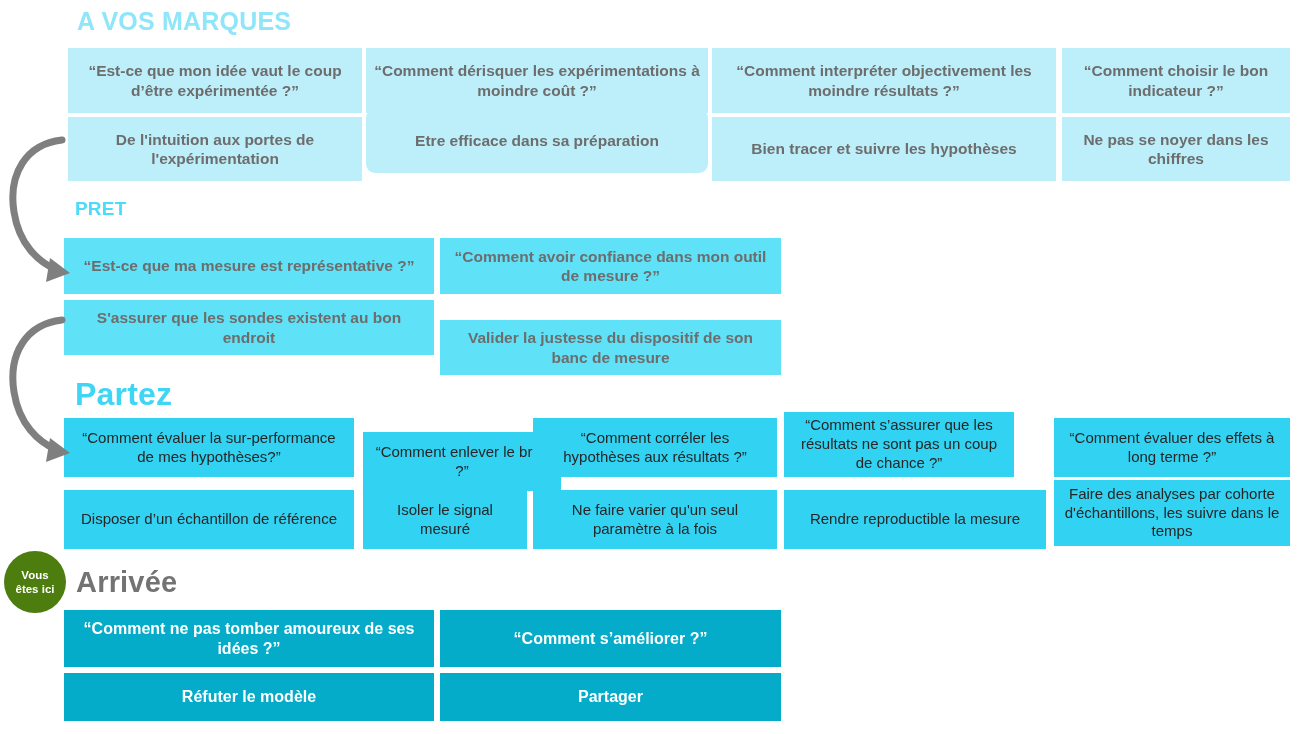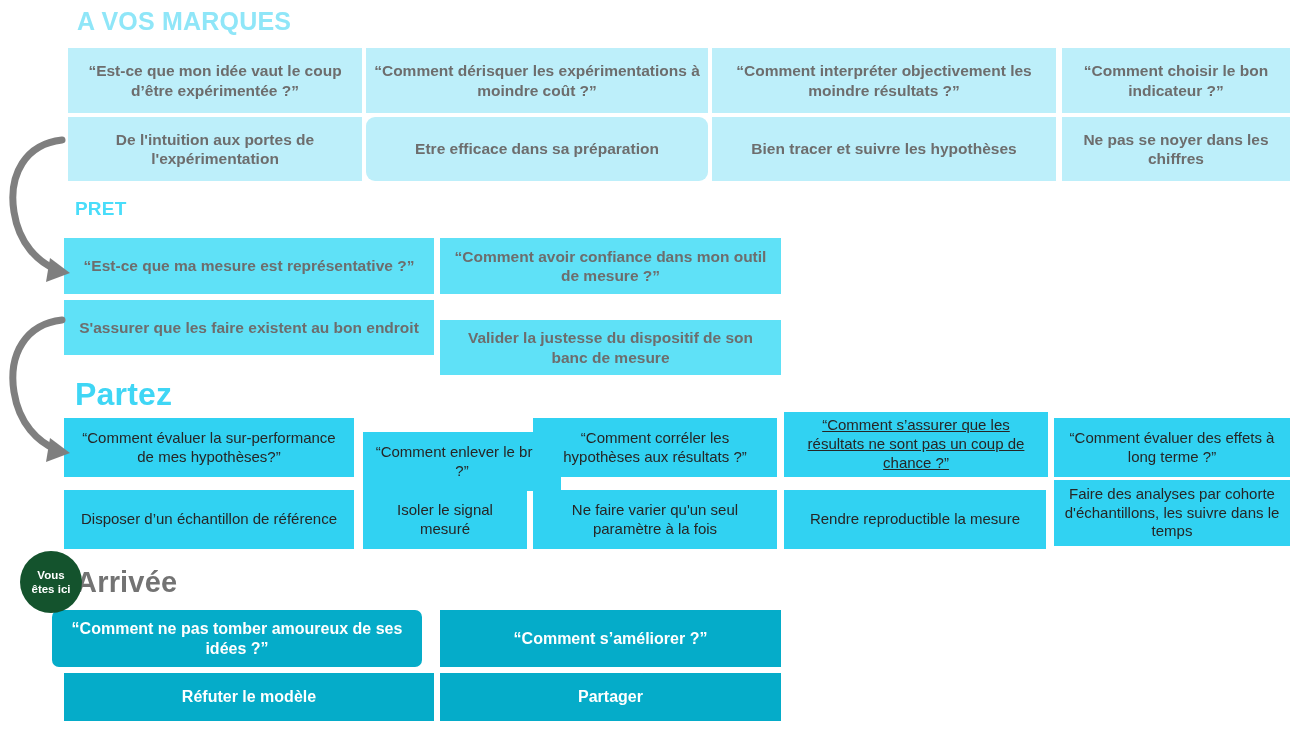--- a/index.html
+++ b/index.html
@@ -48,24 +48,24 @@
   .lvl3 { background: #31D2F2; color: #262626; font-size: 15px; font-weight: normal; }
   
   .lvl4 { background: #05ACC9; color: #ffffff; font-size: 16px; font-weight: bold; }
 
   
   .arrow-svg { position: absolute; pointer-events: none; }
 
   
   .badge {
     position: absolute;
-    left: 20px;  top: 551px;
+    left: 4px;  top: 551px;
     width: 62px; height: 62px;
     border-radius: 50%;
-    background: #14532d;
+    background: #4d7c0f;
     color: #ffffff;
     display: flex;
     flex-direction: column;
     align-items: center;
     justify-content: center;
     font-size: 11.5px;
     font-weight: bold;
     line-height: 1.25;
     text-align: center;
   }
@@ -76,49 +76,49 @@
 <div id="stage">
 
   <div class="sec-title t-marques">A VOS MARQUES</div>
 
   <div class="box lvl1" style="left:68px;  top:48px;  width:294px; height:65px;">“Est-ce que mon idée vaut le coup d’être expérimentée ?”</div>
   <div class="box lvl1" style="left:366px; top:48px;  width:342px; height:65px;">“Comment dérisquer les expérimentations à moindre coût ?”</div>
   <div class="box lvl1" style="left:712px; top:48px;  width:344px; height:65px;">“Comment interpréter objectivement les moindre résultats ?”</div>
   <div class="box lvl1" style="left:1062px;top:48px;  width:228px; height:65px;">“Comment choisir le bon indicateur ?”</div>
 
   <div class="box lvl1" style="left:68px;  top:117px; width:294px; height:64px;">De l'intuition aux portes de l'expérimentation</div>
-  <div class="box lvl1" style="left:366px; top:117px; width:342px; height:64px;border-radius:9px;">Etre efficace dans sa préparation</div>
+  <div class="box lvl1" style="left:366px; top:109px; width:342px; height:64px;border-radius:9px;">Etre efficace dans sa préparation</div>
   <div class="box lvl1" style="left:712px; top:117px; width:344px; height:64px;">Bien tracer et suivre les hypothèses</div>
   <div class="box lvl1" style="left:1062px;top:117px; width:228px; height:64px;">Ne pas se noyer dans les chiffres</div>
 
   <div class="sec-title t-pret">PRET</div>
 
   <div class="box lvl2" style="left:64px;  top:238px; width:370px; height:56px;">“Est-ce que ma mesure est représentative ?”</div>
   <div class="box lvl2" style="left:440px; top:238px; width:341px; height:56px;">“Comment avoir confiance dans mon outil de mesure ?”</div>
 
-  <div class="box lvl2" style="left:64px;  top:300px; width:370px; height:55px;">S'assurer que les faire existent au bon endroit</div>
+  <div class="box lvl2" style="left:64px;  top:300px; width:370px; height:55px;">S'assurer que les sondes existent au bon endroit</div>
   <div class="box lvl2" style="left:440px; top:300px; width:341px; height:55px;margin-top:20px;">Valider la justesse du dispositif de son banc de mesure</div>
 
   <div class="sec-title t-partez">Partez</div>
 
   <div class="box lvl3" style="left:64px;  top:418px; width:290px; height:59px;">“Comment évaluer la sur-performance de mes hypothèses?”</div>
   <div class="box lvl3" style="left:363px; top:418px; width:198px; height:59px;margin-top:14px;">“Comment enlever le bruit ?”</div>
   <div class="box lvl3" style="left:533px; top:418px; width:244px; height:59px;">“Comment corréler les hypothèses aux résultats ?”</div>
-  <div class="box lvl3" style="left:784px; top:412px; width:264px; height:65px;text-decoration:underline;">“Comment s’assurer que les résultats ne sont pas un coup de chance ?”</div>
+  <div class="box lvl3" style="left:784px; top:412px; width:230px; height:65px;">“Comment s’assurer que les résultats ne sont pas un coup de chance ?”</div>
   <div class="box lvl3" style="left:1054px;top:418px; width:236px; height:59px;">“Comment évaluer des effets à long terme ?”</div>
 
   <div class="box lvl3" style="left:64px;  top:490px; width:290px; height:59px;">Disposer d’un échantillon de référence</div>
   <div class="box lvl3" style="left:363px; top:490px; width:164px; height:59px;">Isoler le signal mesuré</div>
   <div class="box lvl3" style="left:533px; top:490px; width:244px; height:59px;">Ne faire varier qu'un seul paramètre à la fois</div>
   <div class="box lvl3" style="left:784px; top:490px; width:262px; height:59px;">Rendre reproductible la mesure</div>
   <div class="box lvl3" style="left:1054px;top:480px; width:236px; height:66px;">Faire des analyses par cohorte d'échantillons, les suivre dans le temps</div>
 
   <div class="sec-title t-arrivee">Arrivée</div>
 
-  <div class="box lvl4" style="left:52px;  top:610px; width:370px; height:57px;border-radius:7px;">“Comment ne pas tomber amoureux de ses idées ?”</div>
+  <div class="box lvl4" style="left:64px;  top:610px; width:370px; height:57px;">“Comment ne pas tomber amoureux de ses idées ?”</div>
   <div class="box lvl4" style="left:440px; top:610px; width:341px; height:57px;">“Comment s’améliorer ?”</div>
 
   <div class="box lvl4" style="left:64px;  top:673px; width:370px; height:48px;">Réfuter le modèle</div>
   <div class="box lvl4" style="left:440px; top:673px; width:341px; height:48px;">Partager</div>
 
   <svg class="arrow-svg" style="left:0px; top:130px;" width="80" height="160" viewBox="0 0 80 160">
     <path d="M62 10 C 26 14, 8 44, 14 82 C 19 114, 38 132, 57 140" fill="none" stroke="#7F7F7F" stroke-width="7" stroke-linecap="round"></path>
     <polygon points="50,128 70,143 46,152" fill="#7F7F7F"></polygon>
   </svg>
 

